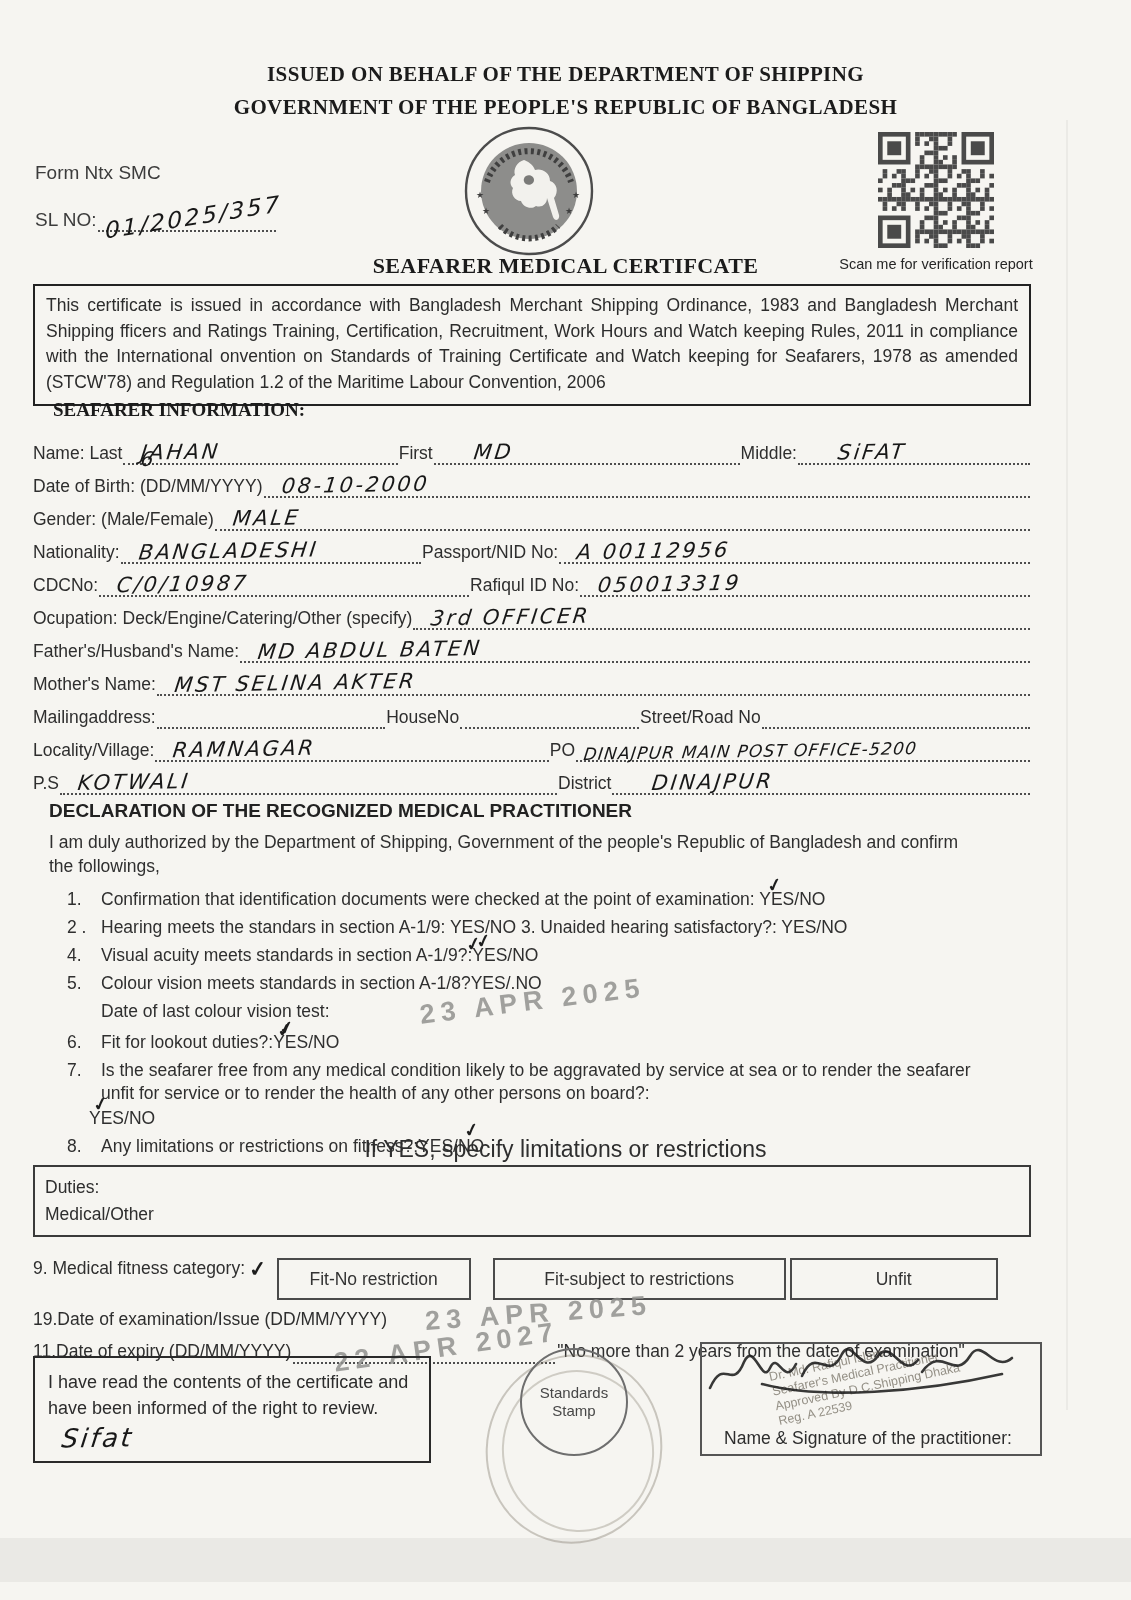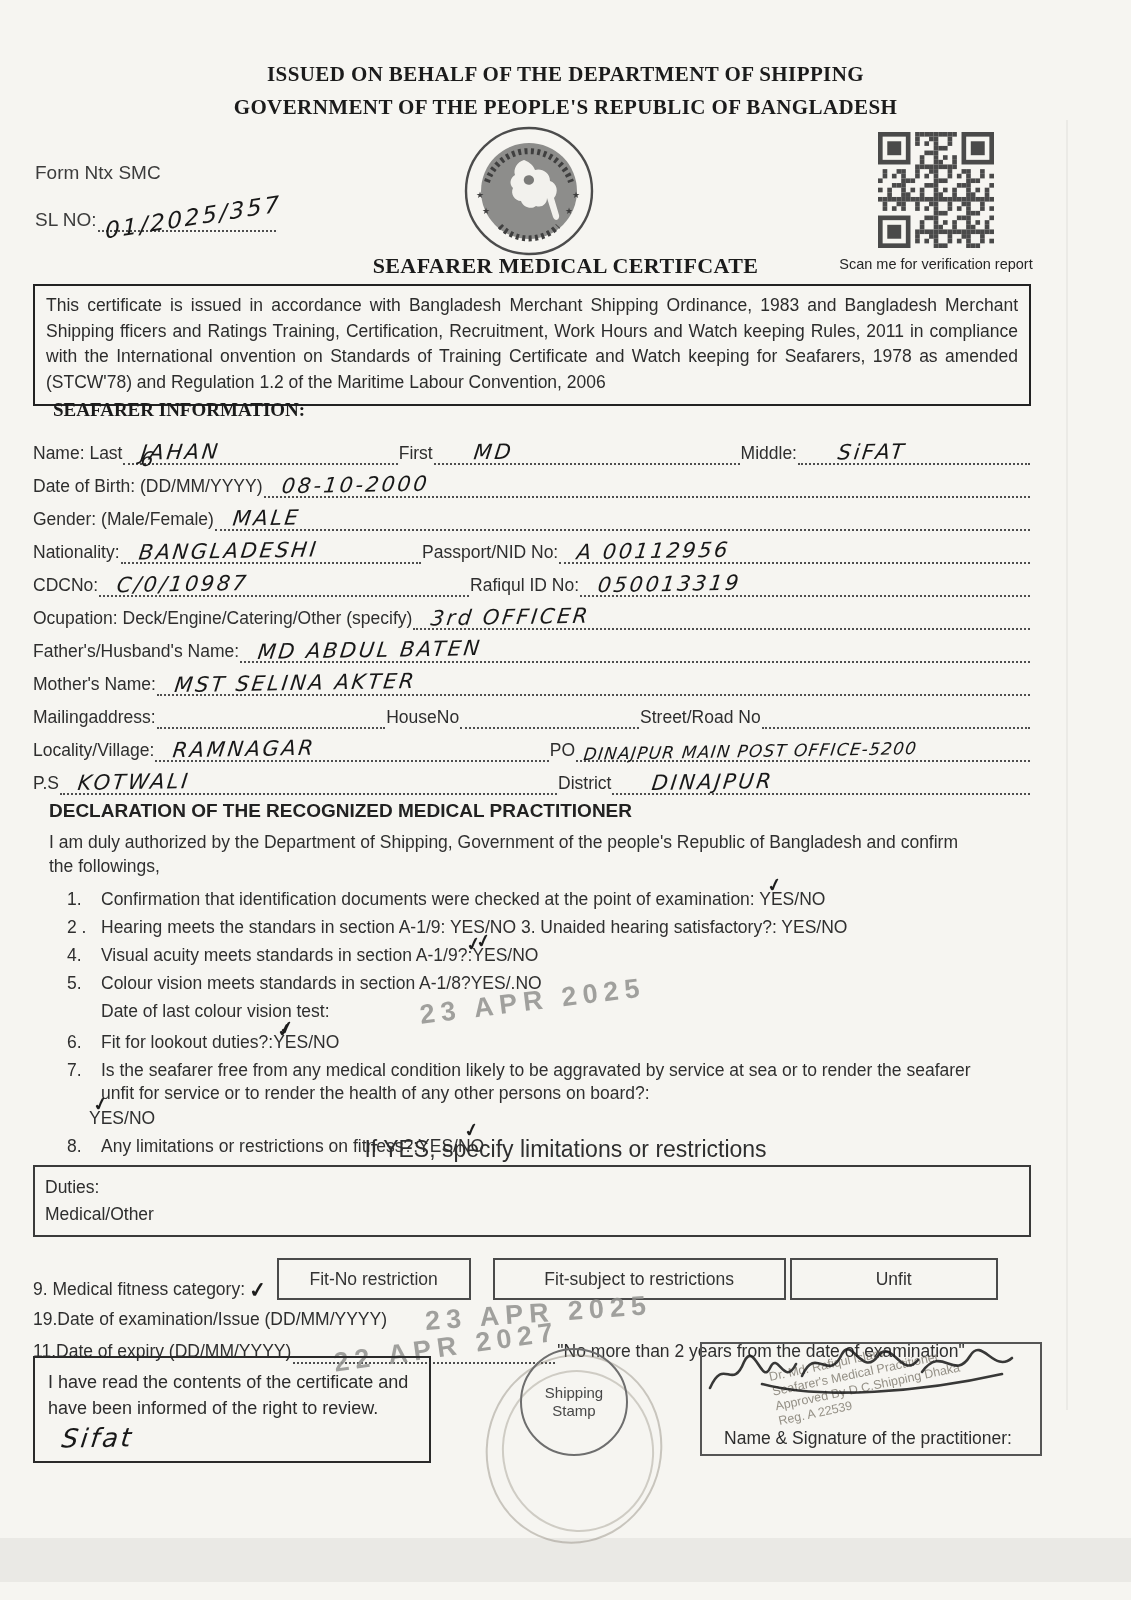--- a/index.html
+++ b/index.html
@@ -47,21 +47,21 @@
   .ck-below{bottom:-16px;left:16px;}
   .stamp{
     position:absolute;font-weight:700;font-size:27px;letter-spacing:6px;
     color:#92928f;white-space:pre;opacity:.85;
   }
   .centerline{left:0;width:1131px;text-align:center;font-size:23px;color:#2e2e2e;}
   .dutiesbox{
     left:33px;top:1165px;width:974px;border:2px solid #3a3a3a;
     padding:7px 10px;font-size:17.5px;line-height:27px;color:#2e2e2e;
   }
-  .fitrow{left:33px;top:1258px;width:1000px;display:flex;align-items:flex-end;font-size:17.5px;}
+  .fitrow{left:33px;top:1258px;width:1000px;display:flex;align-items:flex-start;font-size:17.5px;}
   .fitbox{border:2px solid #4a4a4a;height:38px;line-height:38px;text-align:center;color:#333;flex:none;}
   .daterow{left:33px;width:1000px;font-size:17.5px;color:#2e2e2e;display:flex;align-items:flex-end;position:absolute;}
   .dotfill{border-bottom:2px dotted #4e4e4e;height:22px;position:relative;}
   
   .consentbox{
     left:33px;top:1356px;width:368px;border:2.5px solid #2a2a2a;
     padding:11px 13px;font-size:18px;line-height:26px;color:#2c2c2c;
   }
   .offstamp{left:468px;top:1346px;width:214px;height:200px;}
   .ring{position:absolute;border-radius:50%;}
@@ -531,21 +531,21 @@
 
 <div class="abs consentbox">
   <span>I have read the contents of the certificate and have been informed of the right to review.</span>
   <span class="hw" style="font-size:26px;margin-left:14px;position:relative;top:4px;">Sifat</span>
 </div>
 
 <div class="abs offstamp">
   <div class="ring" style="left:18px;top:8px;width:172px;height:186px;border:2px solid rgba(125,118,104,.38);transform:rotate(12deg);"></div>
   <div class="ring" style="left:34px;top:24px;width:148px;height:158px;border:2px solid rgba(125,118,104,.32);transform:rotate(-8deg);"></div>
   <div class="smallcircle">
-    <div>Shipping</div>
+    <div>Standards</div>
     <div>Stamp</div>
   </div>
 </div>
 
 <div class="sigbox">
   <div class="pracstamp">
     <div>Dr. Md. Rafiqul Islam</div>
     <div>Seafarer's Medical Practitioner</div>
     <div>Approved By D.C.Shipping Dhaka</div>
     <div>Reg. A 22539</div>

